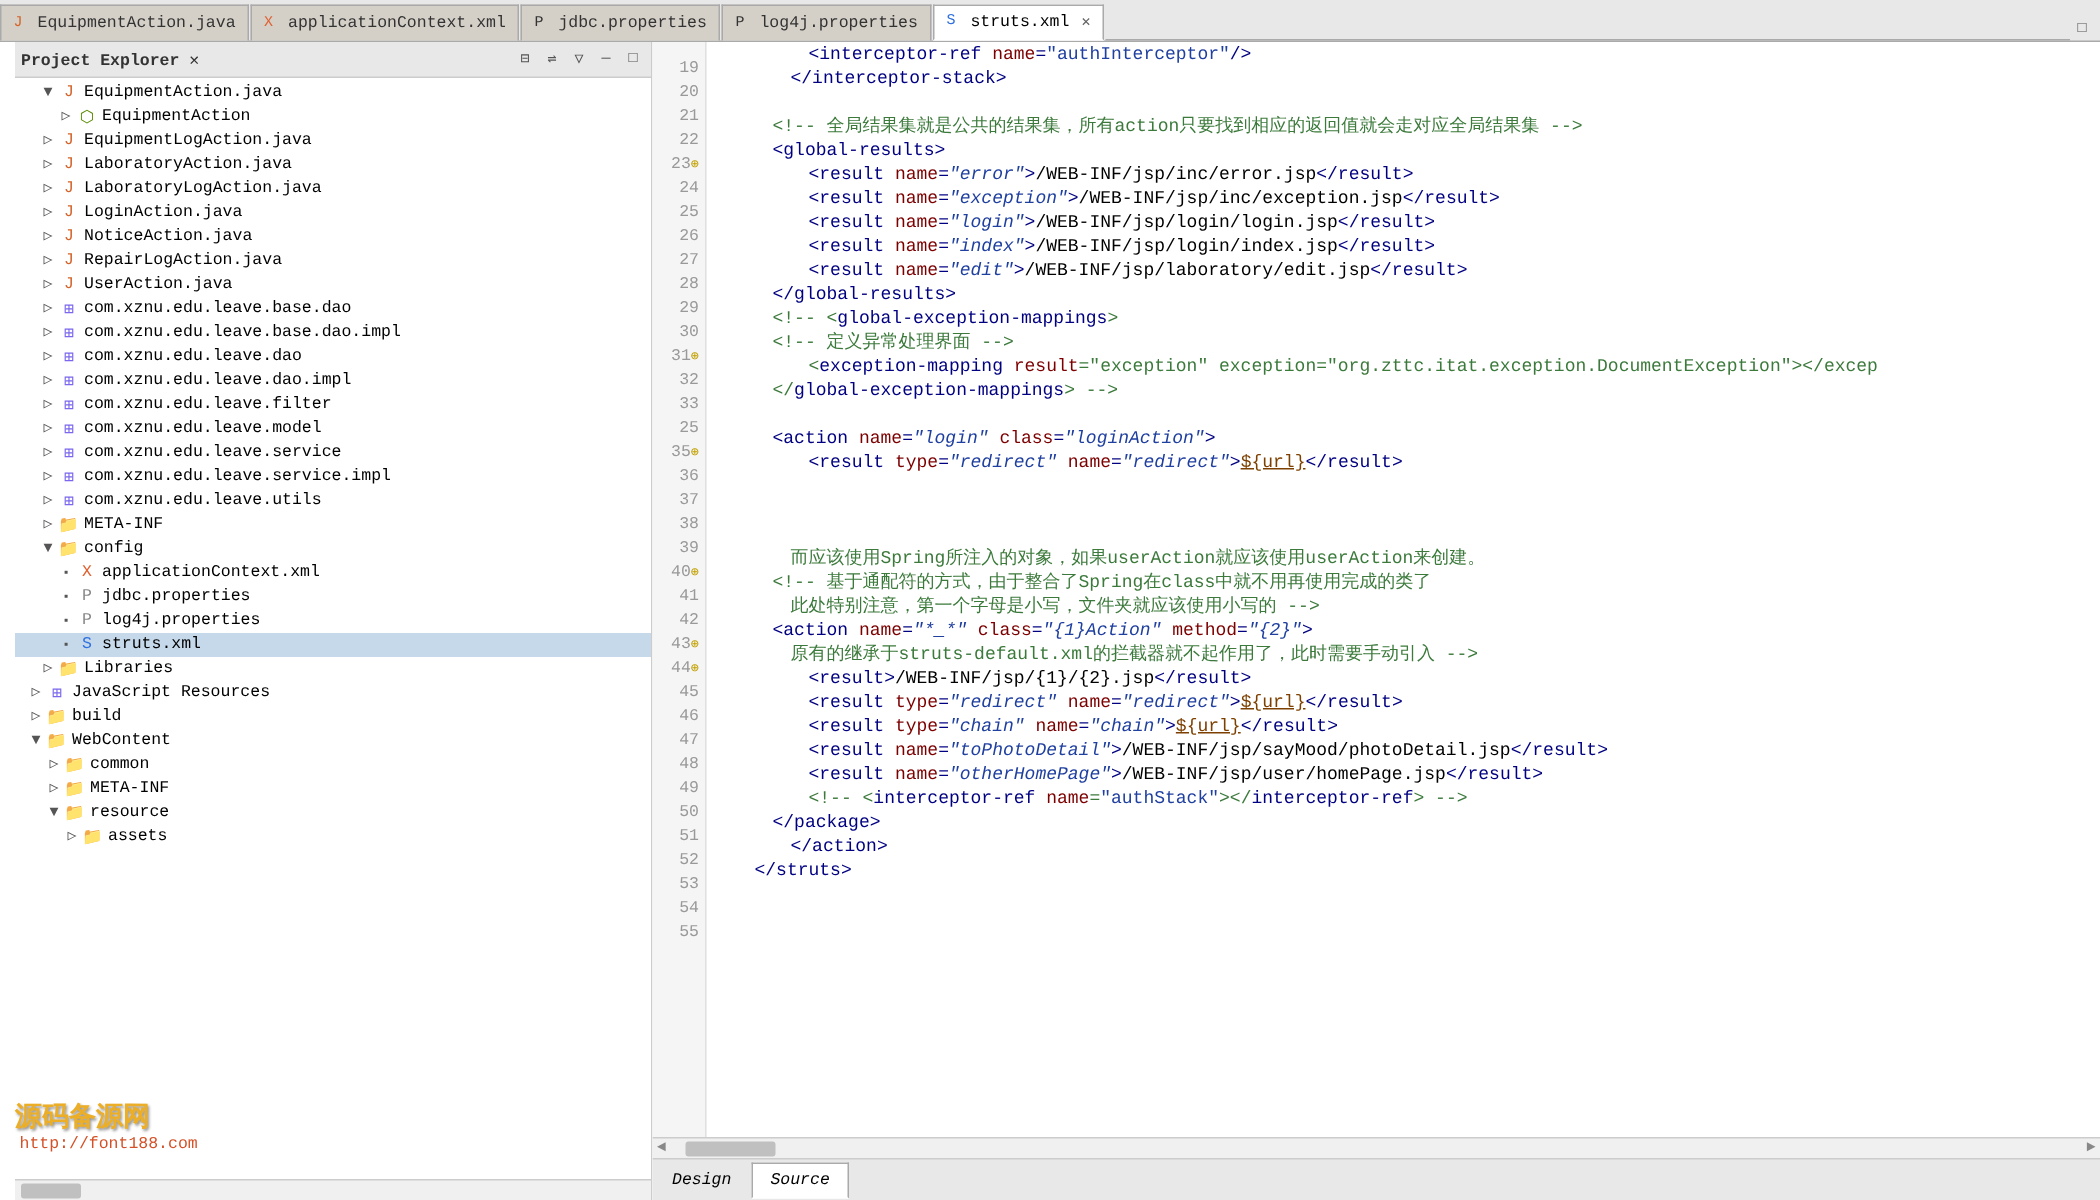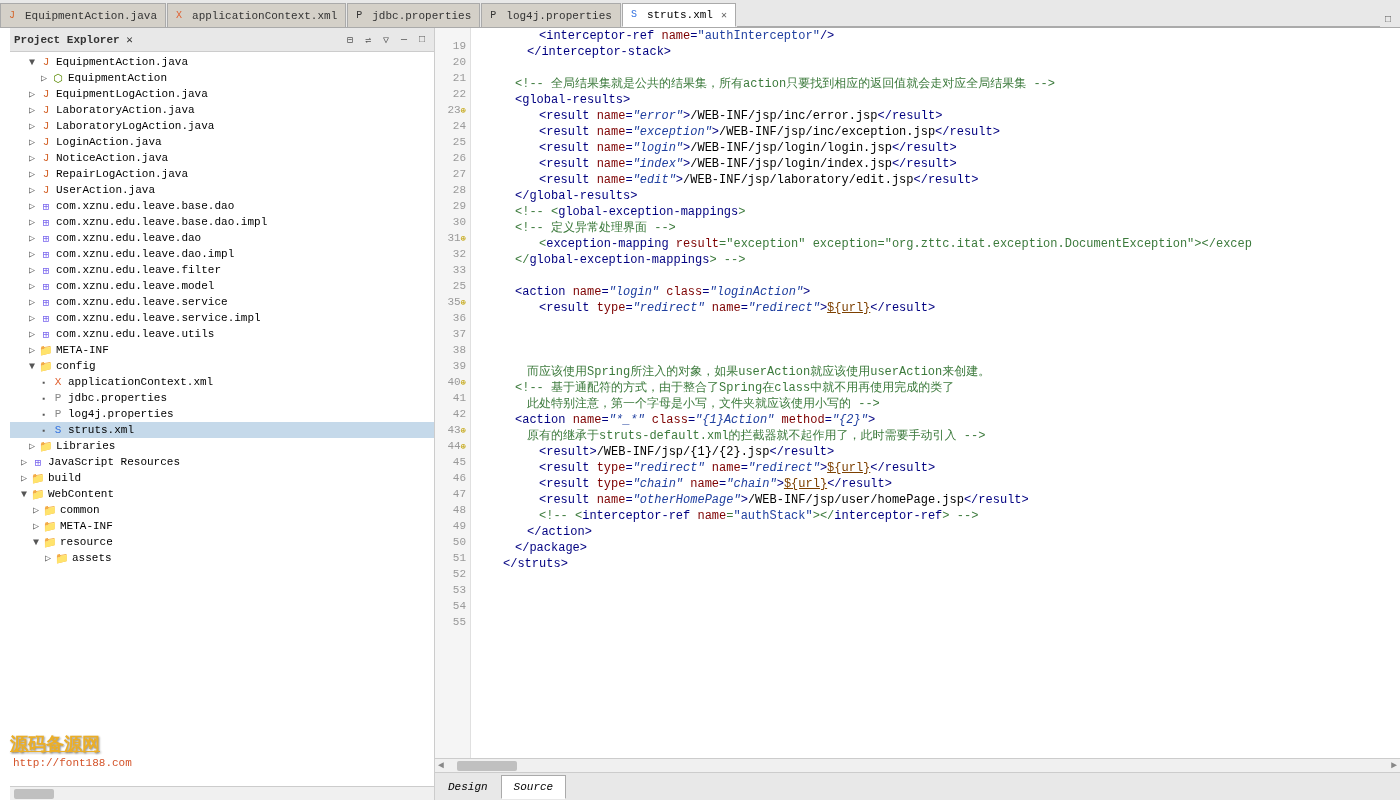--- a/index.html
+++ b/index.html
@@ -43,21 +43,21 @@
     .code-lines { flex: 1; padding: 0 8px; overflow-x: auto; }
     .code-line { height: 16px; line-height: 16px; white-space: nowrap; color: #000; }
     .editor-bottom { height: 28px; border-top: 1px solid #ccc; background: #e8e8e8; display: flex; align-items: center; }
     .bottom-tab { padding: 0 12px; height: 24px; display: flex; align-items: center; font-size: 11px; cursor: pointer; border: 1px solid transparent; font-style: italic; }
     .bottom-tab.active { background: #fff; border: 1px solid #aaa; border-bottom: 1px solid #fff; }
     .scroll-bar-h { height: 14px; background: #f0f0f0; border-top: 1px solid #ccc; display: flex; align-items: center; }
     .scroll-thumb { height: 10px; width: 60px; background: #c0c0c0; border-radius: 2px; margin-left: 10px; }
 
     
     .watermark { position: fixed; bottom: 30px; left: 10px; opacity: 0.85; z-index: 100; }
-    .watermark-text { font-size: 18px; font-weight: bold; color: #e8a000; text-shadow: 1px 1px 2px rgba(0,0,0,0.5); font-family: Arial, sans-serif; text-decoration: underline; }
+    .watermark-text { font-size: 18px; font-weight: bold; color: #e8a000; text-shadow: 1px 1px 2px rgba(0,0,0,0.5); font-family: Arial, sans-serif; }
     .watermark-url { font-size: 11px; color: #cc3300; background: #fff8; padding: 1px 3px; }
 
     
     .tag { color: #000080; }
     .attr-name { color: #7d0000; }
     .attr-val { color: #2040a0; }
     .comment { color: #3c7a3c; }
     .el-val { color: #000; }
     .var-ref { color: #7d4000; text-decoration: underline; }
 
@@ -429,30 +429,33 @@
           <div class="code-line">
             <span style="padding-left:60px;"></span><span class="tag">&lt;<span class="tag">result</span>&gt;</span><span class="el-val">/WEB-INF/jsp/{1}/{2}.jsp</span><span class="tag">&lt;/<span class="tag">result</span>&gt;</span>
           </div>
           <div class="code-line">
             <span style="padding-left:60px;"></span><span class="tag">&lt;<span class="tag">result</span> <span class="attr-name">type</span>=<span class="attr-val"><i>"redirect"</i></span> <span class="attr-name">name</span>=<span class="attr-val"><i>"redirect"</i></span>&gt;</span><span class="var-ref">${url}</span><span class="tag">&lt;/<span class="tag">result</span>&gt;</span>
           </div>
           <div class="code-line">
             <span style="padding-left:60px;"></span><span class="tag">&lt;<span class="tag">result</span> <span class="attr-name">type</span>=<span class="attr-val"><i>"chain"</i></span> <span class="attr-name">name</span>=<span class="attr-val"><i>"chain"</i></span>&gt;</span><span class="var-ref">${url}</span><span class="tag">&lt;/<span class="tag">result</span>&gt;</span>
           </div>
           <div class="code-line">
+            <span style="padding-left:60px;"></span><span class="tag">&lt;<span class="tag">result</span> <span class="attr-name">name</span>=<span class="attr-val"><i>"toPhotoDetail"</i></span>&gt;</span><span class="el-val">/WEB-INF/jsp/sayMood/photoDetail.jsp</span><span class="tag">&lt;/<span class="tag">result</span>&gt;</span>
+          </div>
+          <div class="code-line">
             <span style="padding-left:60px;"></span><span class="tag">&lt;<span class="tag">result</span> <span class="attr-name">name</span>=<span class="attr-val"><i>"otherHomePage"</i></span>&gt;</span><span class="el-val">/WEB-INF/jsp/user/homePage.jsp</span><span class="tag">&lt;/<span class="tag">result</span>&gt;</span>
           </div>
           <div class="code-line">
             <span style="padding-left:60px;"></span><span class="comment">&lt;!-- &lt;<span class="tag">interceptor-ref</span> <span class="attr-name">name</span>=<span class="attr-val">"authStack"</span>&gt;&lt;/<span class="tag">interceptor-ref</span>&gt; --&gt;</span>
           </div>
           <div class="code-line">
+            <span style="padding-left:36px;"></span><span class="tag">&lt;/<span class="tag">package</span>&gt;</span>
+          </div>
+          <div class="code-line">
             <span style="padding-left:48px;"></span><span class="tag">&lt;/<span class="tag">action</span>&gt;</span>
-          </div>
-          <div class="code-line">
-            <span style="padding-left:36px;"></span><span class="tag">&lt;/<span class="tag">package</span>&gt;</span>
           </div>
           <div class="code-line">
             <span style="padding-left:24px;"></span><span class="tag">&lt;/<span class="tag">struts</span>&gt;</span>
           </div>
           <div class="code-line">&nbsp;</div>
         </div>
       </div>
 
       <div class="scroll-bar-h">
         <span style="font-size:10px; color:#888; padding:0 3px;">◄</span>

